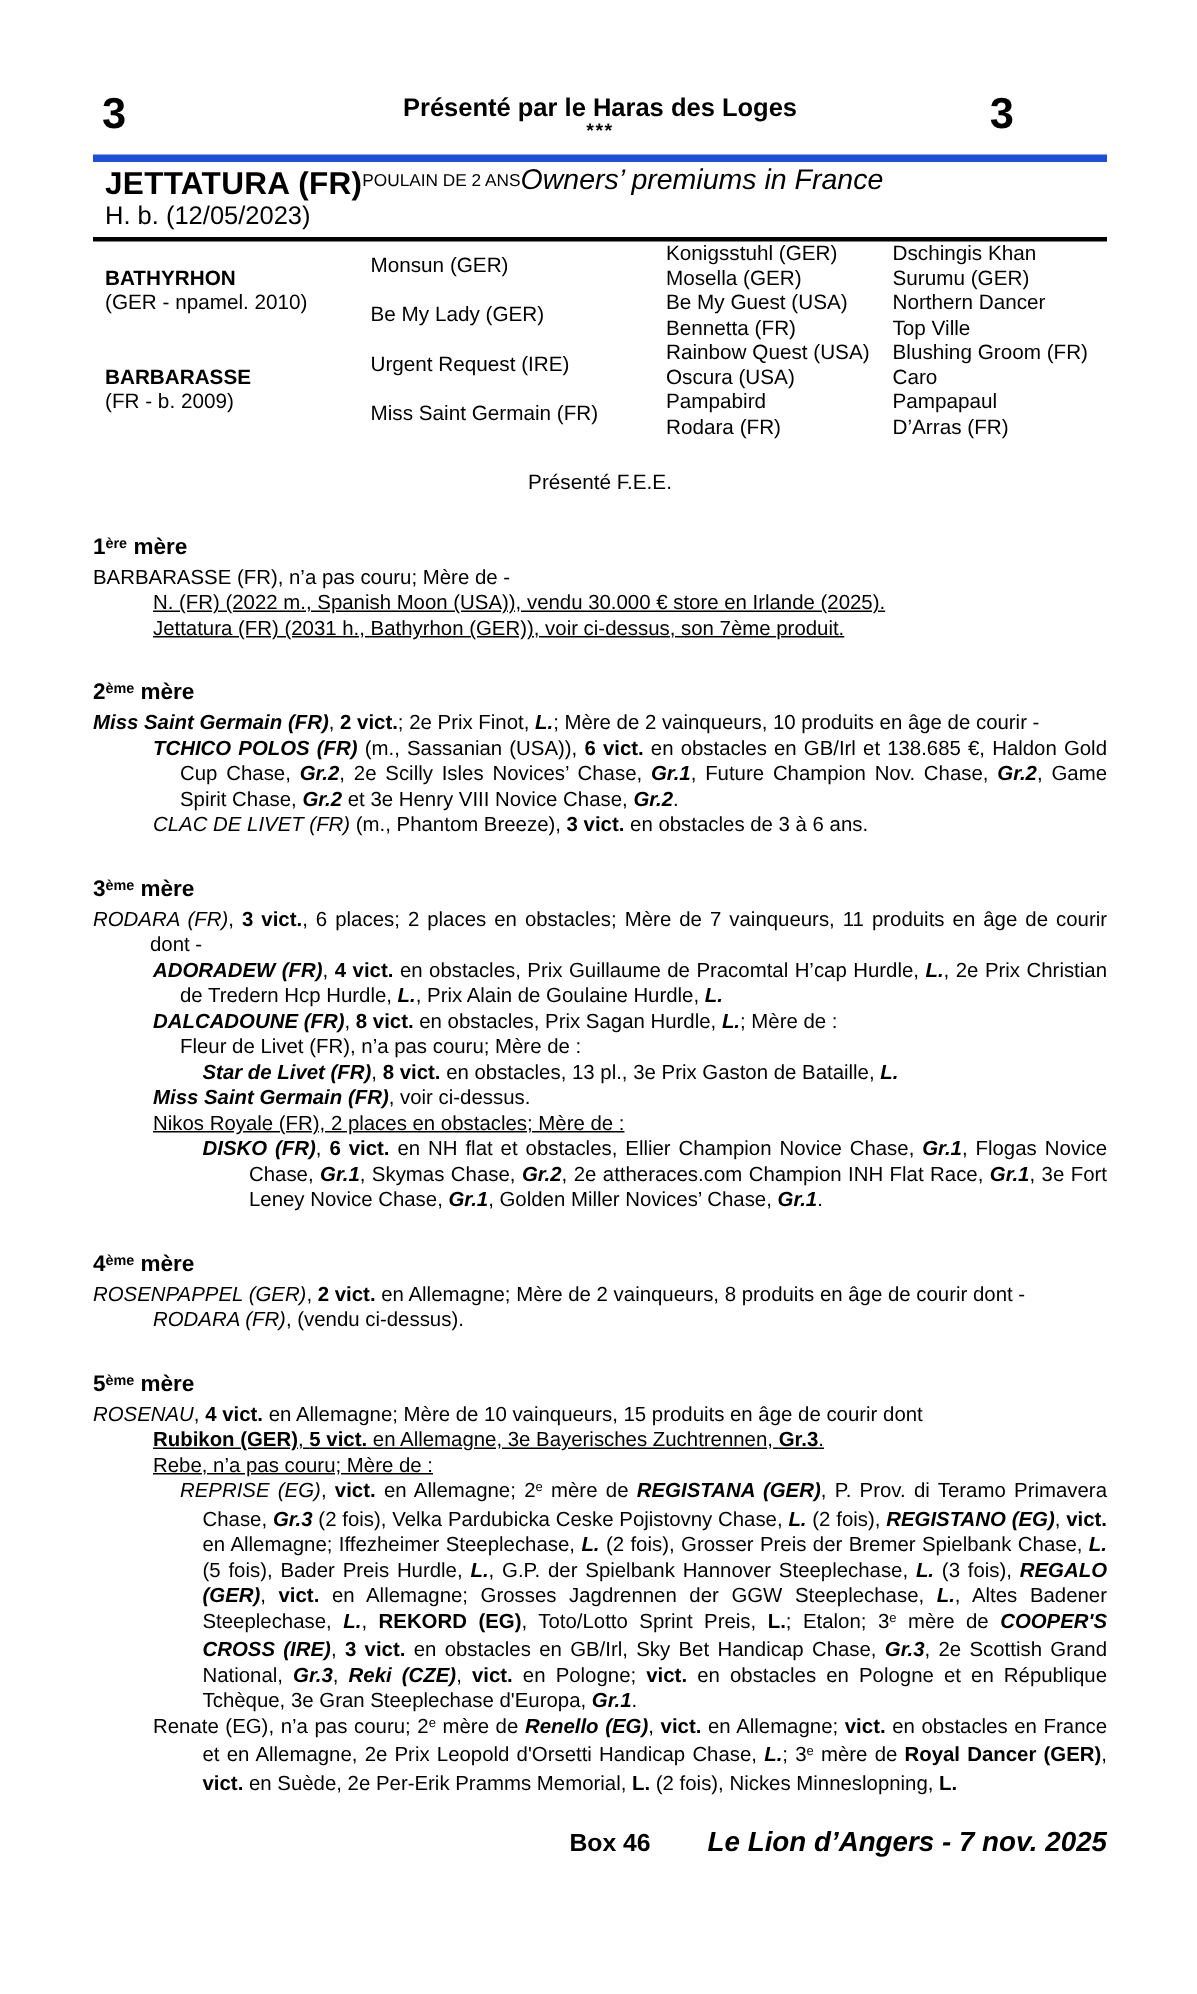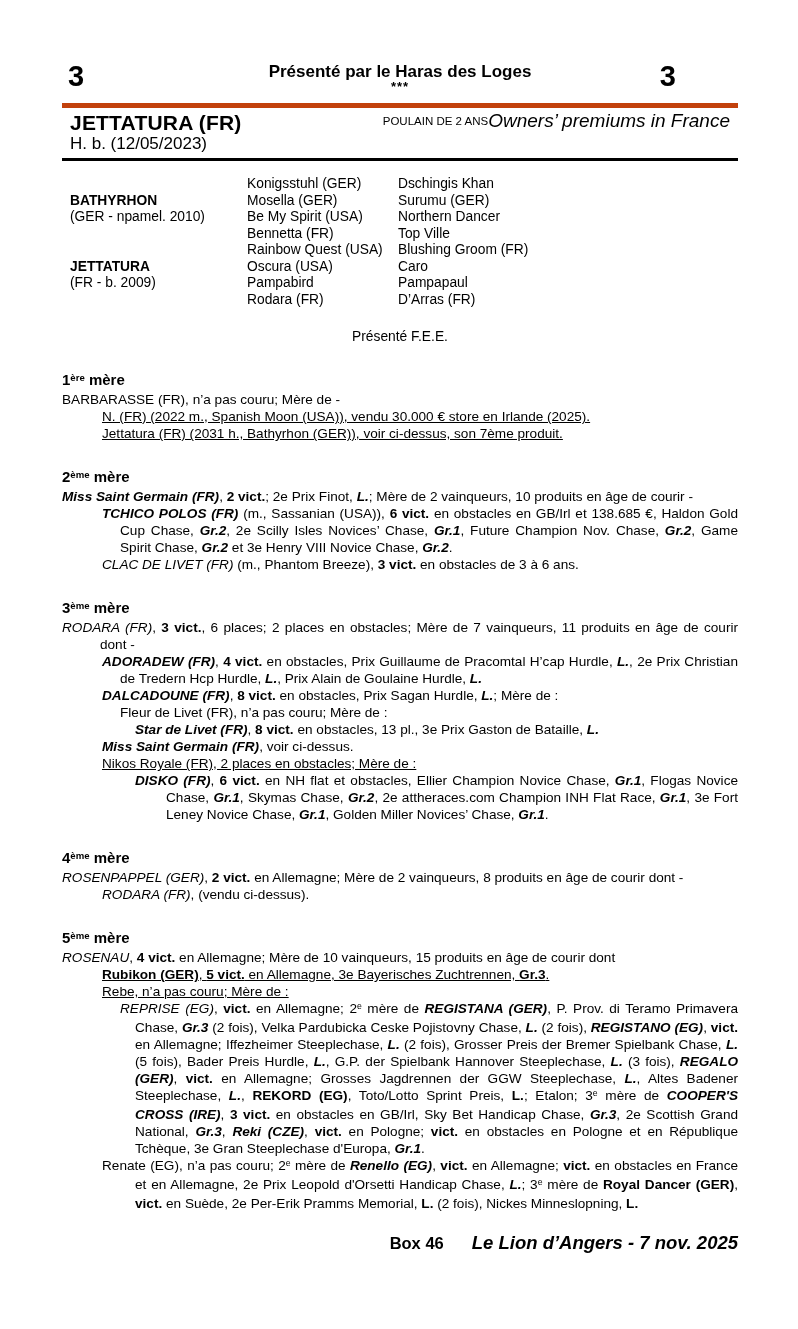--- a/index.html
+++ b/index.html
@@ -12,22 +12,22 @@
 
   
   .top{display:grid;grid-template-columns:80px 1fr 80px;align-items:start;margin-bottom:12px;}
   .pageno{font-weight:700;font-size:29px;line-height:28px;}
   .pageno-left{padding-left:6px;}
   .pageno-right{justify-self:end;margin-right:62px;}
   .presenter{text-align:center;font-weight:700;font-size:17px;line-height:20px;}
   .stars{text-align:center;font-weight:700;font-size:13px;line-height:9px;letter-spacing:1px;}
 
   
-  .tbox{border-top:5px solid #c2410c;border-bottom:3px solid #000;
-        padding:3px 8px 4px 8px;display:flex;justify-content:space-between;margin-bottom:15px;}
+  .tbox{border-top:5px solid #1d4ed8;border-bottom:3px solid #000;
+        padding:3px 8px 4px 8px;display:flex;}
   .horse-name{font-weight:700;font-size:21px;line-height:23px;letter-spacing:.2px;}
   .horse-detail{font-size:17px;line-height:20px;}
   .tbox-right{text-align:right;display:flex;flex-direction:row;justify-content:space-between;}
   .cat{font-size:11.5px;line-height:15px;margin-top:3px;}
   .prem{font-style:italic;font-size:19px;line-height:19px;}
 
   
   .ped{display:flex;margin-left:8px;margin-bottom:18px;font-size:13.8px;line-height:16.5px;}
   .ped-c1{width:177px;}
   .ped-c2{width:197px;}
@@ -52,21 +52,21 @@
   .iG{padding-left:73px;text-indent:-15px;}
   .iH{padding-left:73px;text-indent:-33px;}
 
   .f-b{font-weight:700;}
   .f-i{font-style:italic;}
   .f-bi{font-weight:700;font-style:italic;}
   .f-sup{font-size:64%;position:relative;top:-.45em;}
   .f-bsup{font-weight:700;font-size:64%;position:relative;top:-.45em;}
 
   
-  .foot{display:flex;justify-content:flex-end;align-items:baseline;gap:28px;margin-top:22px;}
+  .foot{display:flex;justify-content:flex-end;align-items:baseline;gap:38px;margin-top:22px;}
   .foot-box{font-weight:700;font-size:16.5px;}
   .foot-sale{font-weight:700;font-style:italic;font-size:18.5px;}
 </style>
 </head>
 <body>
 
 <div class="page">
 
   <div class="top">
     <div class="pageno pageno-left">3</div>
@@ -88,28 +88,34 @@
     </div>
   </div>
 
   <div class="ped">
     <div class="ped-c1">
         <div class="ped-g1">
           <div class="ped-name">BATHYRHON</div>
           <div>(GER - npamel. 2010)</div>
         </div>
         <div class="ped-g1">
-          <div class="ped-name">JETTATURA</div>
+          <div class="ped-name">BARBARASSE</div>
           <div>(FR - b. 2009)</div>
         </div>
+      </div>
+    <div class="ped-c2">
+        <div class="ped-g2">Monsun (GER)</div>
+        <div class="ped-g2">Be My Lady (GER)</div>
+        <div class="ped-g2">Urgent Request (IRE)</div>
+        <div class="ped-g2">Miss Saint Germain (FR)</div>
       </div>
     <div class="ped-c3">
         <div class="ped-line">Konigsstuhl (GER)</div>
         <div class="ped-line">Mosella (GER)</div>
-        <div class="ped-line">Be My Spirit (USA)</div>
+        <div class="ped-line">Be My Guest (USA)</div>
         <div class="ped-line">Bennetta (FR)</div>
         <div class="ped-line">Rainbow Quest (USA)</div>
         <div class="ped-line">Oscura (USA)</div>
         <div class="ped-line">Pampabird</div>
         <div class="ped-line">Rodara (FR)</div>
       </div>
     <div class="ped-c4">
         <div class="ped-line">Dschingis Khan</div>
         <div class="ped-line">Surumu (GER)</div>
         <div class="ped-line">Northern Dancer</div>

